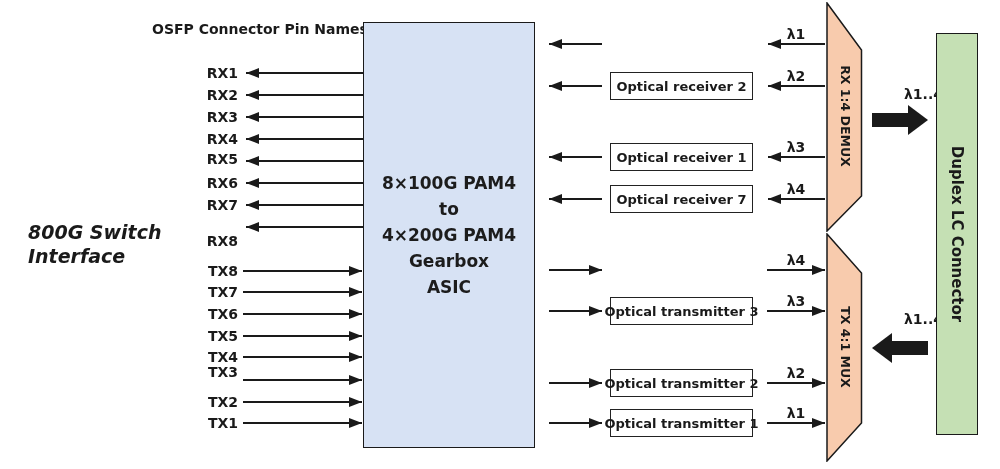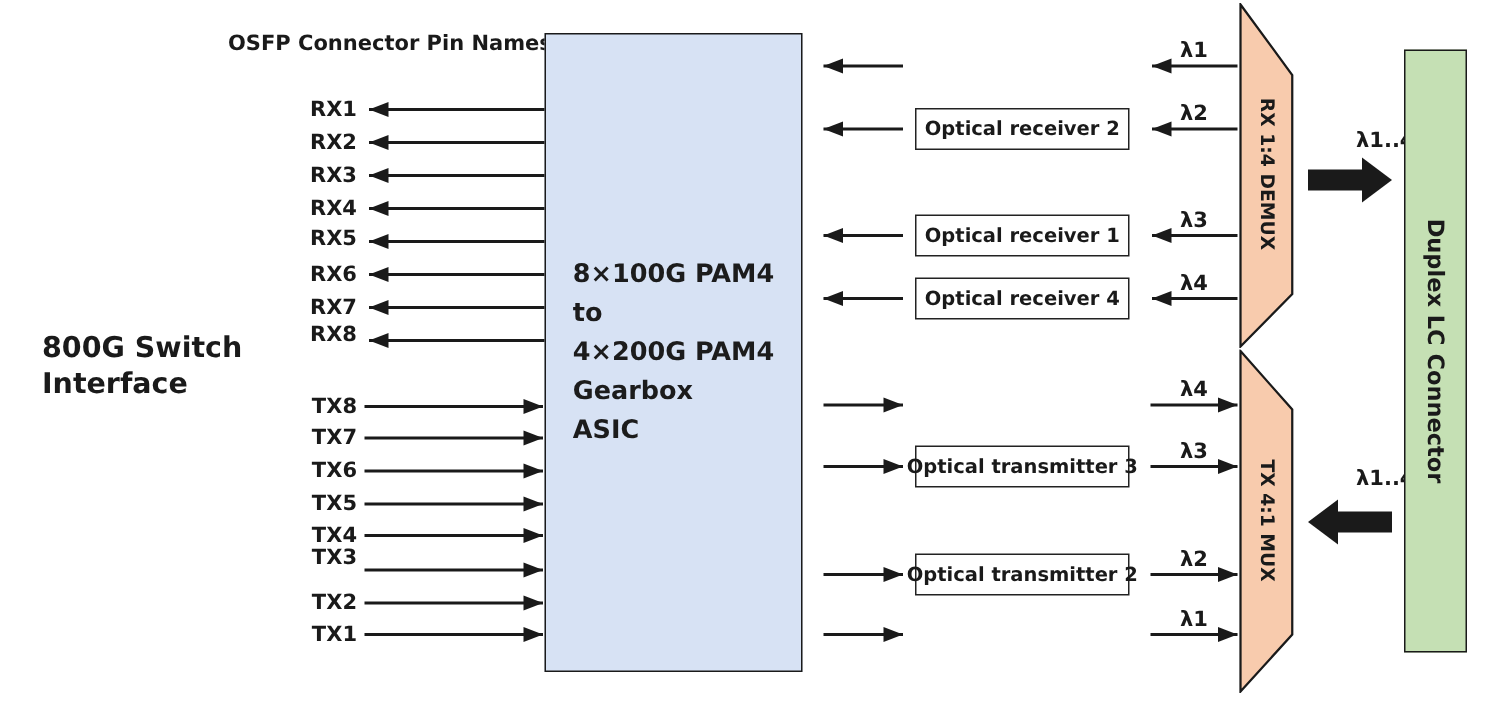--- a/index.html
+++ b/index.html
@@ -5,35 +5,35 @@
   html,body { margin:0; padding:0; background:#fff; }
   #canvas {
     position:relative; width:1000px; height:469px; background:#fff;
     font-family:"DejaVu Sans","Liberation Sans",sans-serif;
     color:#1a1a1a; overflow:hidden;
   }
   .abs { position:absolute; }
 
   
   .title-label { font-size:14px; font-weight:600; white-space:nowrap; }
-  .big-label   { font-size:19px; font-weight:600; line-height:24px; white-space:pre-line; }
+  .big-label   { font-size:19px; font-weight:600; line-height:24px; white-space:pre-line;font-style:italic; }
   .pin-label   { position:absolute; left:160px; width:78px; height:18px; line-height:18px;
                  text-align:right; font-size:14px; font-weight:600; }
   .lambda-label{ position:absolute; left:774px; width:44px; height:16px; line-height:16px;
                  text-align:center; font-size:14px; font-weight:600; }
   .fiber-label { position:absolute; left:863px; width:56px; height:16px; line-height:16px;
                  text-align:left; font-size:14px; font-weight:600;margin-left:41px; }
 
   
   .gearbox {
     position:absolute; left:363px; top:22px; width:172px; height:426px;
     background:var(--gearbox_fill); border:1.5px solid var(--line);
     box-sizing:border-box; display:flex; align-items:center; justify-content:center;
   }
-  .gearbox-text { font-size:17px; font-weight:600; line-height:26px; text-align:left;
+  .gearbox-text { font-size:17px; font-weight:600; line-height:26px; text-align:center;
                   white-space:pre-line; color:#1c1c1c; }
 
   
   .opt-box {
     position:absolute; left:610px; width:143px; height:28px;
     background:#fff; border:1.5px solid #222; box-sizing:border-box;
     display:flex; align-items:center; justify-content:center;
     font-size:13px; font-weight:600; white-space:nowrap;
   }
 
@@ -87,21 +87,21 @@
 ASIC</div>
   </div>
 
   <div class="pin-label" style="top:64px">RX1</div>
   <div class="pin-label" style="top:86px">RX2</div>
   <div class="pin-label" style="top:108px">RX3</div>
   <div class="pin-label" style="top:130px">RX4</div>
   <div class="pin-label" style="top:150px">RX5</div>
   <div class="pin-label" style="top:174px">RX6</div>
   <div class="pin-label" style="top:196px">RX7</div>
-  <div class="pin-label" style="top:214px">RX8</div>
+  <div class="pin-label" style="top:232px">RX8</div>
 
   <div class="arrow head-left" style="left:246px; top:72px;  width:117px"></div>
   <div class="arrow head-left" style="left:246px; top:94px;  width:117px"></div>
   <div class="arrow head-left" style="left:246px; top:116px; width:117px"></div>
   <div class="arrow head-left" style="left:246px; top:138px; width:117px"></div>
   <div class="arrow head-left" style="left:246px; top:160px; width:117px"></div>
   <div class="arrow head-left" style="left:246px; top:182px; width:117px"></div>
   <div class="arrow head-left" style="left:246px; top:204px; width:117px"></div>
   <div class="arrow head-left" style="left:246px; top:226px; width:117px"></div>
 
@@ -118,39 +118,40 @@
   <div class="arrow head-right" style="left:243px; top:291px; width:119px"></div>
   <div class="arrow head-right" style="left:243px; top:313px; width:119px"></div>
   <div class="arrow head-right" style="left:243px; top:335px; width:119px"></div>
   <div class="arrow head-right" style="left:243px; top:356px; width:119px"></div>
   <div class="arrow head-right" style="left:243px; top:379px; width:119px"></div>
   <div class="arrow head-right" style="left:243px; top:401px; width:119px"></div>
   <div class="arrow head-right" style="left:243px; top:422px; width:119px"></div>
 
   <div class="opt-box" style="top:72px">Optical receiver 2</div>
   <div class="opt-box" style="top:143px">Optical receiver 1</div>
-  <div class="opt-box" style="top:185px">Optical receiver 4</div>
+  <div class="opt-box" style="top:185px">Optical receiver 7</div>
 
   <div class="arrow head-left" style="left:549px; top:43px;  width:53px"></div>
   <div class="arrow head-left" style="left:549px; top:85px;  width:53px"></div>
   <div class="arrow head-left" style="left:549px; top:156px; width:53px"></div>
   <div class="arrow head-left" style="left:549px; top:198px; width:53px"></div>
 
   <div class="arrow head-left" style="left:768px; top:43px;  width:57px"></div>
   <div class="arrow head-left" style="left:768px; top:85px;  width:57px"></div>
   <div class="arrow head-left" style="left:768px; top:156px; width:57px"></div>
   <div class="arrow head-left" style="left:768px; top:198px; width:57px"></div>
 
   <div class="lambda-label" style="top:26px">λ1</div>
   <div class="lambda-label" style="top:68px">λ2</div>
   <div class="lambda-label" style="top:139px">λ3</div>
   <div class="lambda-label" style="top:181px">λ4</div>
 
   <div class="opt-box" style="top:297px">Optical transmitter 3</div>
   <div class="opt-box" style="top:369px">Optical transmitter 2</div>
+  <div class="opt-box" style="top:409px">Optical transmitter 1</div>
 
   <div class="arrow head-right" style="left:549px; top:269px; width:53px"></div>
   <div class="arrow head-right" style="left:549px; top:310px; width:53px"></div>
   <div class="arrow head-right" style="left:549px; top:382px; width:53px"></div>
   <div class="arrow head-right" style="left:549px; top:422px; width:53px"></div>
 
   <div class="arrow head-right" style="left:767px; top:269px; width:58px"></div>
   <div class="arrow head-right" style="left:767px; top:310px; width:58px"></div>
   <div class="arrow head-right" style="left:767px; top:382px; width:58px"></div>
   <div class="arrow head-right" style="left:767px; top:422px; width:58px"></div>

